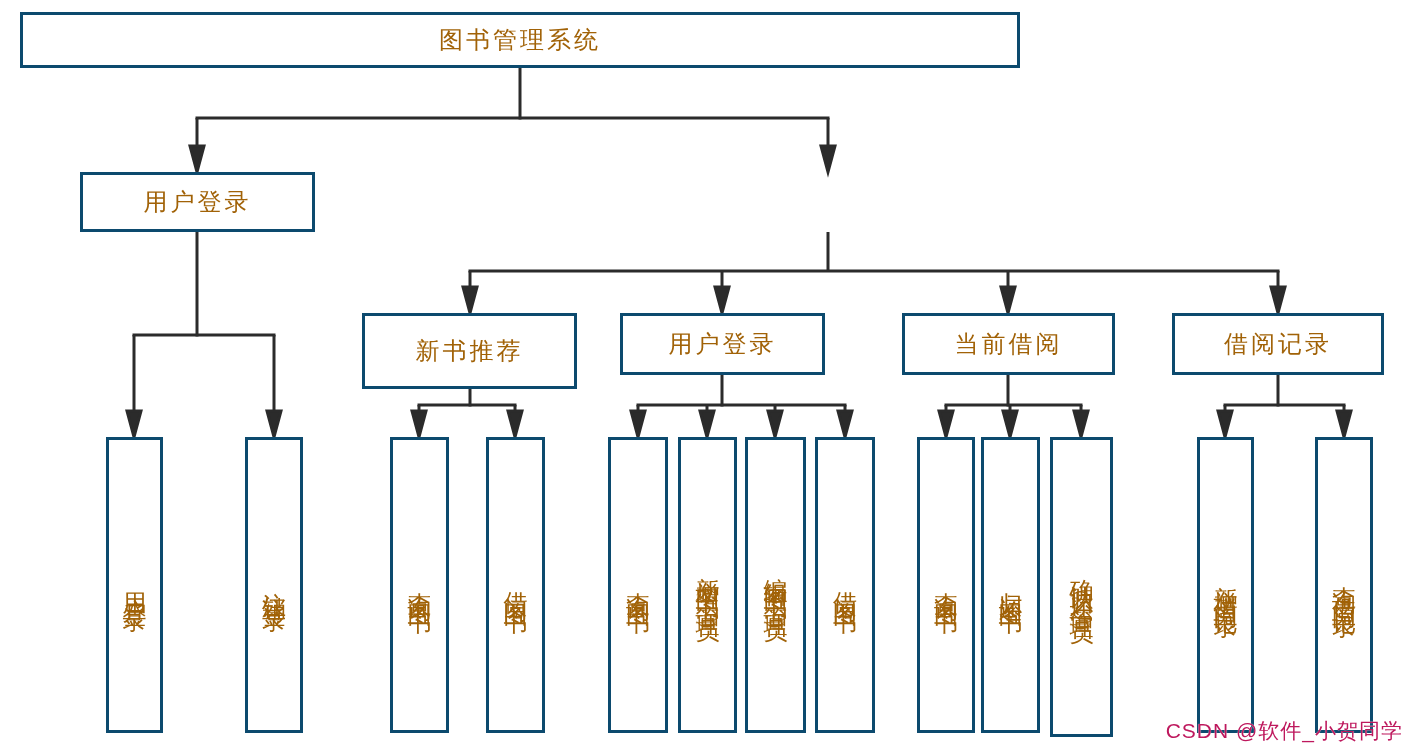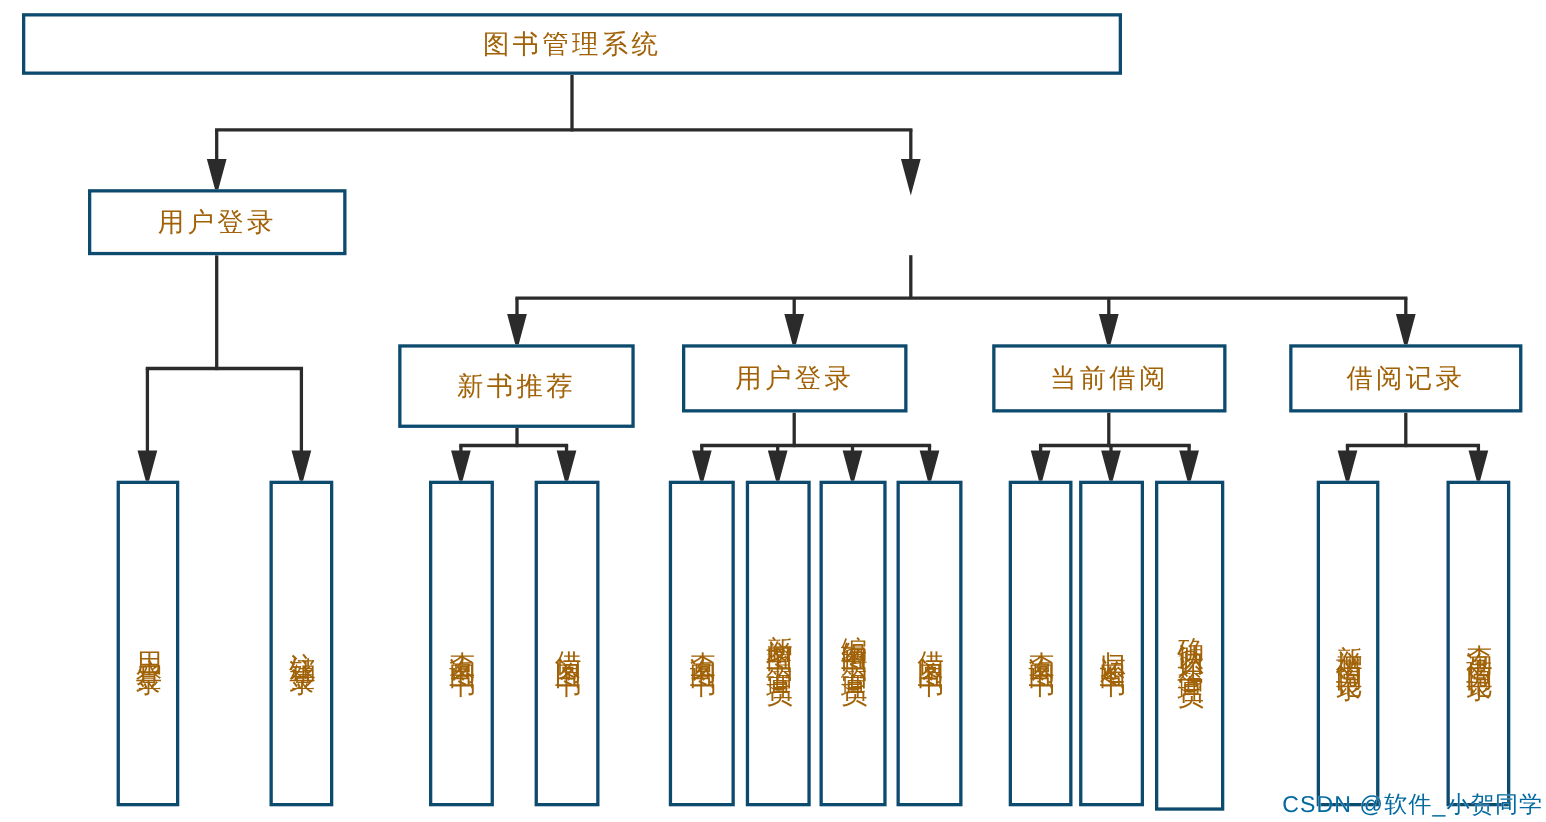--- a/index.html
+++ b/index.html
@@ -12,21 +12,21 @@
     position:absolute;box-sizing:border-box;border:3px solid #0c4a6e;background:#ffffff;
     display:flex;align-items:center;justify-content:center;color:#a16207;z-index:2;
   }
   .h-label{font-size:24px;letter-spacing:3px;white-space:nowrap;}
   .v-label{
     writing-mode:vertical-rl;text-orientation:mixed;
     font-size:24px;letter-spacing:6px;line-height:1;white-space:nowrap;
   }
   .watermark{
     position:absolute;right:2px;bottom:2px;z-index:5;
-    font-size:21px;letter-spacing:1px;color:#0369a1;
+    font-size:21px;letter-spacing:1px;color:#be185d;
     text-shadow:0 0 1px #ffffff;white-space:nowrap;
   }
 </style>
 </head>
 <body>
 
 <div class="canvas">
 
   <svg class="wires" viewBox="0 0 1405 747">
     <g stroke="#2b2b2b" stroke-width="3" fill="#2b2b2b">

